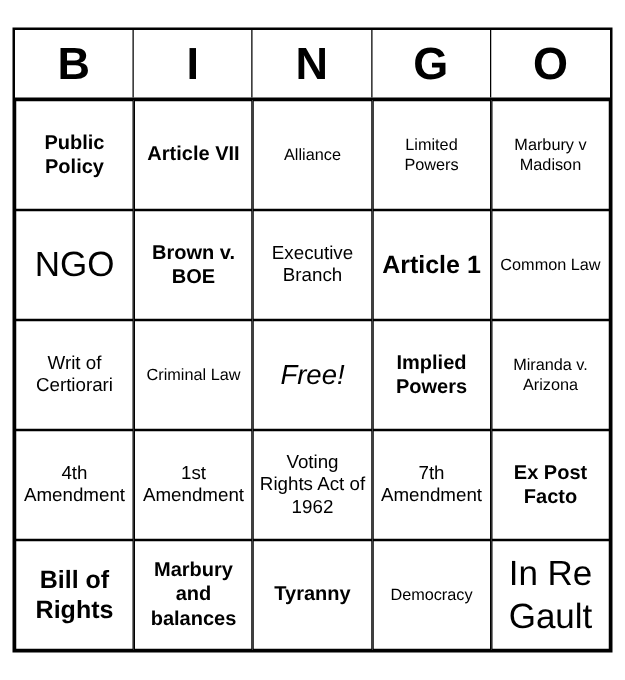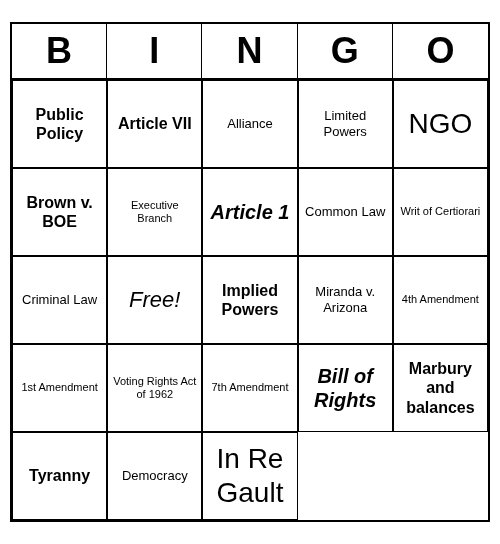--- a/index.html
+++ b/index.html
@@ -56,30 +56,29 @@
       text-align: center;
       min-height: 88px;
       padding: 4px;
       font-size: 13px;
       line-height: 1.2;
     }
 
     .bingo-cell.large-text {
       font-size: 20px;
       font-weight: bold;
-      font-style: italic;
     }
 
     .bingo-cell.medium-text {
       font-size: 16px;
       font-weight: bold;
     }
 
     .bingo-cell.small-text {
-      font-size: 11px;
+      font-size: 15px;
     }
 
     .bingo-cell.free {
       font-size: 22px;
       font-weight: normal;
       font-style: italic;
     }
 
     .bingo-cell.xlarge-text {
       font-size: 28px;
@@ -95,33 +94,35 @@
       <div class="bingo-header-cell">I</div>
       <div class="bingo-header-cell">N</div>
       <div class="bingo-header-cell">G</div>
       <div class="bingo-header-cell">O</div>
     </div>
   <div class="bingo-grid">
   <div class="bingo-cell medium-text">Public Policy</div>
       <div class="bingo-cell medium-text">Article VII</div>
       <div class="bingo-cell">Alliance</div>
       <div class="bingo-cell">Limited Powers</div>
+      <div class="bingo-cell">Marbury v Madison</div>
       <div class="bingo-cell xlarge-text">NGO</div>
       <div class="bingo-cell medium-text">Brown v. BOE</div>
       <div class="bingo-cell small-text">Executive Branch</div>
       <div class="bingo-cell large-text">Article 1</div>
       <div class="bingo-cell">Common Law</div>
       <div class="bingo-cell small-text">Writ of Certiorari</div>
       <div class="bingo-cell">Criminal Law</div>
       <div class="bingo-cell free">Free!</div>
       <div class="bingo-cell medium-text">Implied Powers</div>
       <div class="bingo-cell">Miranda v. Arizona</div>
       <div class="bingo-cell small-text">4th Amendment</div>
       <div class="bingo-cell small-text">1st Amendment</div>
       <div class="bingo-cell small-text">Voting Rights Act of 1962</div>
       <div class="bingo-cell small-text">7th Amendment</div>
+      <div class="bingo-cell medium-text">Ex Post Facto</div>
       <div class="bingo-cell large-text">Bill of Rights</div>
       <div class="bingo-cell medium-text">Marbury and balances</div>
       <div class="bingo-cell medium-text">Tyranny</div>
       <div class="bingo-cell">Democracy</div>
       <div class="bingo-cell xlarge-text">In Re Gault</div>
     </div>
 </div>
 
 </body></html>

